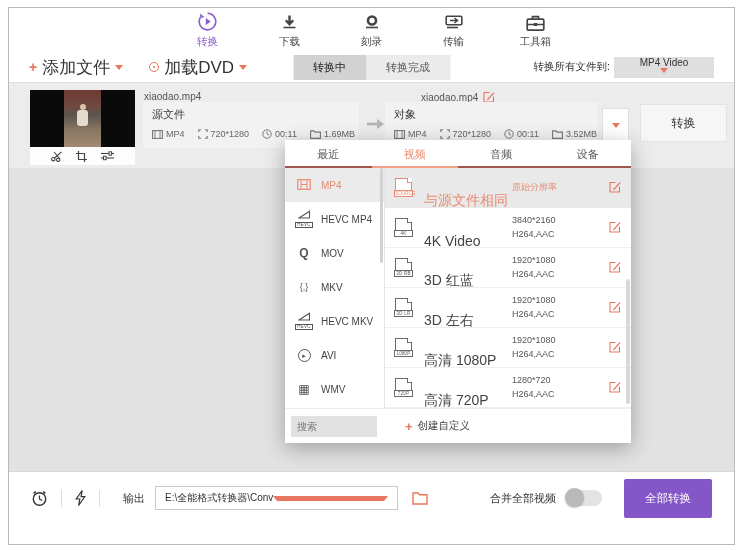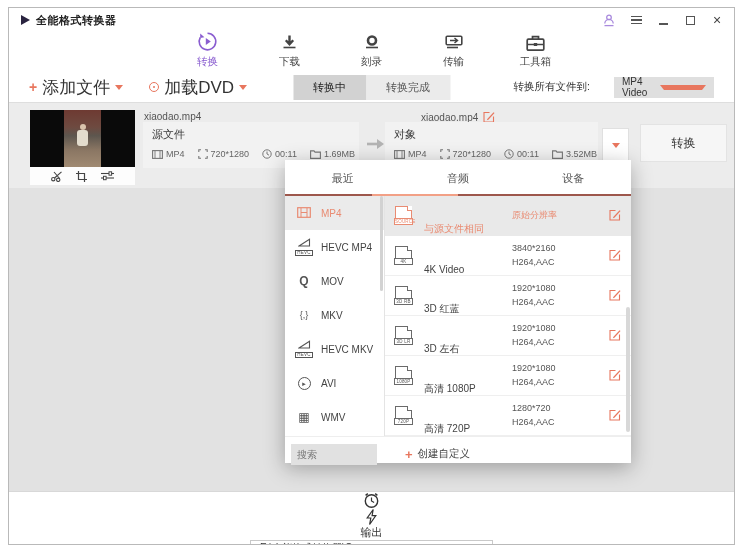--- a/index.html
+++ b/index.html
@@ -33,23 +33,23 @@
   .tool-group { display:flex; align-items:center; gap:5px; margin-right:26px; cursor:pointer; }
   .plus-ico { color:#e8765e; font-size:14px; font-weight:bold; line-height:1; }
   .dvd-ico { width:10px; height:10px; border:1.5px solid #e8765e; border-radius:50%; position:relative; }
   .dvd-ico::after { content:""; position:absolute; left:2.5px; top:2.5px; width:2px; height:2px; border-radius:50%; background:#e8765e; }
   .tool-label { font-size:17px; color:#333; }
   .caret { width:0; height:0; border-left:4px solid transparent; border-right:4px solid transparent; border-top:5px solid #e8765e; }
   .seg { position:absolute; left:50%; transform:translateX(-50%); display:flex; }
   .seg-btn { font-size:11px; padding:5px 20px; cursor:pointer; }
   .seg-on { background:#d2d2d2; color:#222; }
   .seg-off { background:#ebebeb; color:#555; }
-  .tool-right { margin-left:auto; display:flex; align-items:center; gap:24px; }
+  .tool-right { margin-left:auto; display:flex; align-items:center; gap:4px; }
   .tr-label { font-size:10.5px; color:#333; }
-  .fmt-dd { width:100px; height:21px; background:#dfdfdf; display:flex; align-items:center; padding:0 8px; cursor:pointer; }
+  .fmt-dd { width:100px; height:21px; background:#dfdfdf; display:flex; align-items:center; padding:0 8px; cursor:pointer;flex-direction:column; }
   .fmt-dd span { font-size:10px; color:#333; flex:1; }
 
   
   .content { position:relative; height:388px; background:#e2e2e2; }
   .file-band { position:absolute; left:0; top:0; right:0; height:85px; background:#ececec; }
 
   .thumb-block { position:absolute; left:21px; top:7px; width:105px; height:75px; }
   .thumb { width:105px; height:57px; background:#0a0a0a; position:relative; overflow:hidden; }
   .thumb-img { position:absolute; left:34px; top:0; width:37px; height:57px;
      background:linear-gradient(180deg,#6e3a32 0%,#6e4a40 30%,#5d564e 45%,#8a7663 70%,#a08a72 100%); }
@@ -64,21 +64,21 @@
   .meta-row { display:flex; align-items:center; gap:13px; margin-top:7px; }
   .meta { display:flex; align-items:center; gap:3px; font-size:9px; color:#666; }
   .meta svg { display:block; }
 
   .arrow-right { position:absolute; left:358px; top:33px; }
   .dd-btn { position:absolute; left:593px; top:25px; width:27px; height:34px; background:#fff; border:1px solid #e0e0e0; display:flex; align-items:center; justify-content:center; cursor:pointer; }
   .convert-btn { position:absolute; left:631px; top:21px; width:87px; height:38px; background:#f6f6f6; border:1px solid #e3e3e3; font-size:12px; color:#333; display:flex; align-items:center; justify-content:center; cursor:pointer; }
 
   
   .popup { position:absolute; left:276px; top:57px; width:346px; height:303px; background:#fff; box-shadow:0 5px 20px rgba(0,0,0,.3); z-index:5; }
-  .ptabs { height:36px; display:flex; position:relative; }
+  .ptabs { height:28px; display:flex; position:relative; }
   .ptab { flex:1; display:flex; align-items:center; justify-content:center; font-size:11px; color:#555; cursor:pointer; }
   .ptab.active { color:#e98b72; }
   .ptab-underline { position:absolute; left:0; right:0; bottom:0; height:2px; background:#9d574c; }
   .ptab-underline-active { position:absolute; left:25%; width:25%; bottom:0; height:2px; background:#f2a086; z-index:1; }
   .pbody { display:flex; height:240px; position:relative; }
   .pleft { width:100px; position:relative; overflow:hidden; border-right:1px solid #e4e4e4; }
   .fmt-row { height:34px; display:flex; align-items:center; gap:8px; padding:0 4px 0 10px; cursor:pointer; }
   .fmt-row.active { background:#ebebeb; color:#e98b72; }
   .fmt-label { font-size:10px; color:#444; }
   .fmt-row.active .fmt-label { color:#e98b72; }
@@ -91,78 +91,52 @@
 
   .pright { flex:1; position:relative; overflow:hidden; }
   .preset-row { height:40px; display:flex; align-items:center; padding:0 10px; border-bottom:1px solid #efefef; cursor:pointer; }
   .preset-row.active { background:#e9e9e9; border-bottom:1px solid #e9e9e9; }
   .pre-ico { width:17px; height:19px; border:1.2px solid #6a6a6a; position:relative; margin-right:12px; flex-shrink:0; background:#fff; }
   .pre-ico::before { content:""; position:absolute; right:-1px; top:-1px; width:0; height:0; border-left:5px solid transparent; border-top:5px solid #fff; box-shadow:-1px 1px 0 #6a6a6a inset; }
   .pre-fold { position:absolute; right:-1px; top:-1px; width:5px; height:5px; background:#fff; border-left:1.2px solid #6a6a6a; border-bottom:1.2px solid #6a6a6a; }
   .pre-badge { position:absolute; left:-2px; right:-2px; bottom:-1px; background:#fff; border:0.8px solid #6a6a6a; font-size:4.5px; text-align:center; color:#555; letter-spacing:.2px; }
   .preset-row.active .pre-ico, .preset-row.active .pre-fold { border-color:#e98b72; }
   .preset-row.active .pre-badge { color:#e98b72; border-color:#e98b72; }
-  .pre-name { width:88px; font-size:10px; color:#444;margin-top:27px; }
+  .pre-name { width:88px; font-size:14px; color:#444;margin-top:27px; }
   .pre-res { width:88px; font-size:9px; color:#555; line-height:1.45; }
   .preset-row.active .pre-name, .preset-row.active .pre-res { color:#e98b72; }
   .edit-ico { margin-left:auto; cursor:pointer; }
   .rscroll { position:absolute; right:1px; bottom:4px; width:4px; height:125px; background:#d8d8d8; border-radius:2px; }
 
   .pfooter { height:35px; display:flex; align-items:center; border-top:1px solid #eee; }
   .search-box { width:86px; height:21px; margin-left:6px; background:#e1e1e1; border:none; outline:none; font-size:10px; color:#888; padding:0 6px; font-family:inherit; }
   .create-custom { display:flex; align-items:center; gap:5px; margin-left:28px; cursor:pointer; }
   .create-custom .plus-ico { font-size:13px; }
   .create-label { font-size:10.5px; color:#444; }
 
   
-  .bottombar { height:53px; background:#fff; border-top:1px solid #d8d8d8; display:flex; align-items:center; padding:0 22px;flex-direction:column; }
+  .bottombar { height:53px; background:#fff; border-top:1px solid #d8d8d8; display:flex; align-items:center; padding:0 22px; }
   .bb-ico { cursor:pointer; display:flex; }
   .bb-div { width:1px; height:17px; background:#ddd; margin:0 13px; }
   .out-label { font-size:11px; color:#333; margin:0 10px 0 10px; }
   .path-dd { width:243px; height:24px; border:1px solid #c9c9c9; background:#fff; display:flex; align-items:center; padding:0 9px; cursor:pointer; }
   .path-dd span { flex:1; font-size:10px; color:#333; white-space:nowrap; overflow:hidden; }
   .path-dd .caret { border-top-color:#e8765e; }
   .folder-btn { margin-left:14px; cursor:pointer; display:flex; }
   .bb-spacer { flex:1; }
   .merge-label { font-size:11px; color:#333; margin-right:10px; }
   .toggle { width:36px; height:16px; background:#e3e3e3; border-radius:9px; position:relative; cursor:pointer; }
   .toggle-knob { position:absolute; left:-1px; top:-2px; width:19px; height:19px; border-radius:50%; background:#b9b9b9; box-shadow:0 1px 2px rgba(0,0,0,.25); }
   .convert-all-btn { width:88px; height:39px; margin-left:22px; background:#8456c8; color:#fff; font-size:11.5px; border:none; border-radius:2px; display:flex; align-items:center; justify-content:center; cursor:pointer; font-family:inherit; }
 </style>
 </head>
 <body>
 
 <div class="window">
 
-  <div class="titlebar">
-    <span class="logo-tri"></span>
-    <span class="app-title">全能格式转换器</span>
-    <span class="tb-spacer"></span>
-    <span class="winctl">
-      <span class="wc wc-person">
-        <svg width="12" height="13" viewBox="0 0 12 13">
-            <circle cx="6" cy="3.4" r="2.3" fill="none" stroke="#a98add" stroke-width="1.3"></circle>
-            <path d="M1.8 9.6 a4.2 4.2 0 0 1 8.4 0" fill="none" stroke="#a98add" stroke-width="1.3"></path>
-            <line x1="1.5" y1="11.6" x2="10.5" y2="11.6" stroke="#a98add" stroke-width="1.3"></line>
-          </svg>
-      </span>
-      <span class="wc wc-menu">
-          <i></i>
-          <i></i>
-          <i></i>
-        </span>
-      <span class="wc wc-min">
-          <i></i>
-        </span>
-      <span class="wc wc-max">
-          <i></i>
-        </span>
-      <span class="wc wc-close">×</span>
-    </span>
-  </div>
 
   <div class="navbar">
     <div class="nav-item active">
       <span class="nav-ico">
         <svg width="21" height="21" viewBox="0 0 21 21">
             <path d="M10.5 2.2 a8.3 8.3 0 1 1 -7.3 4.3" fill="none" stroke="#8a5dd0" stroke-width="1.6"></path>
             <path d="M3.2 2.5 l0 4.4 4.2-0.6 z" fill="#8a5dd0"></path>
             <path d="M8.8 7 l5 3.5 -5 3.5 z" fill="#8a5dd0"></path>
           </svg>
       </span>
@@ -354,20 +328,21 @@
 
     <div class="dd-btn">
       <span class="caret"></span>
     </div>
 
     <div class="convert-btn">转换</div>
 
     <div class="popup">
       <div class="ptabs">
         <span class="ptab">最近</span>
+        <span class="ptab active">视频</span>
         <span class="ptab">音频</span>
         <span class="ptab">设备</span>
         <span class="ptab-underline"></span>
         <span class="ptab-underline-active"></span>
       </div>
 
       <div class="pbody">
         <div class="pleft">
           <div class="fmt-row active">
             <span class="fmt-ico"><svg width="14" height="11" viewBox="0 0 14 11">

